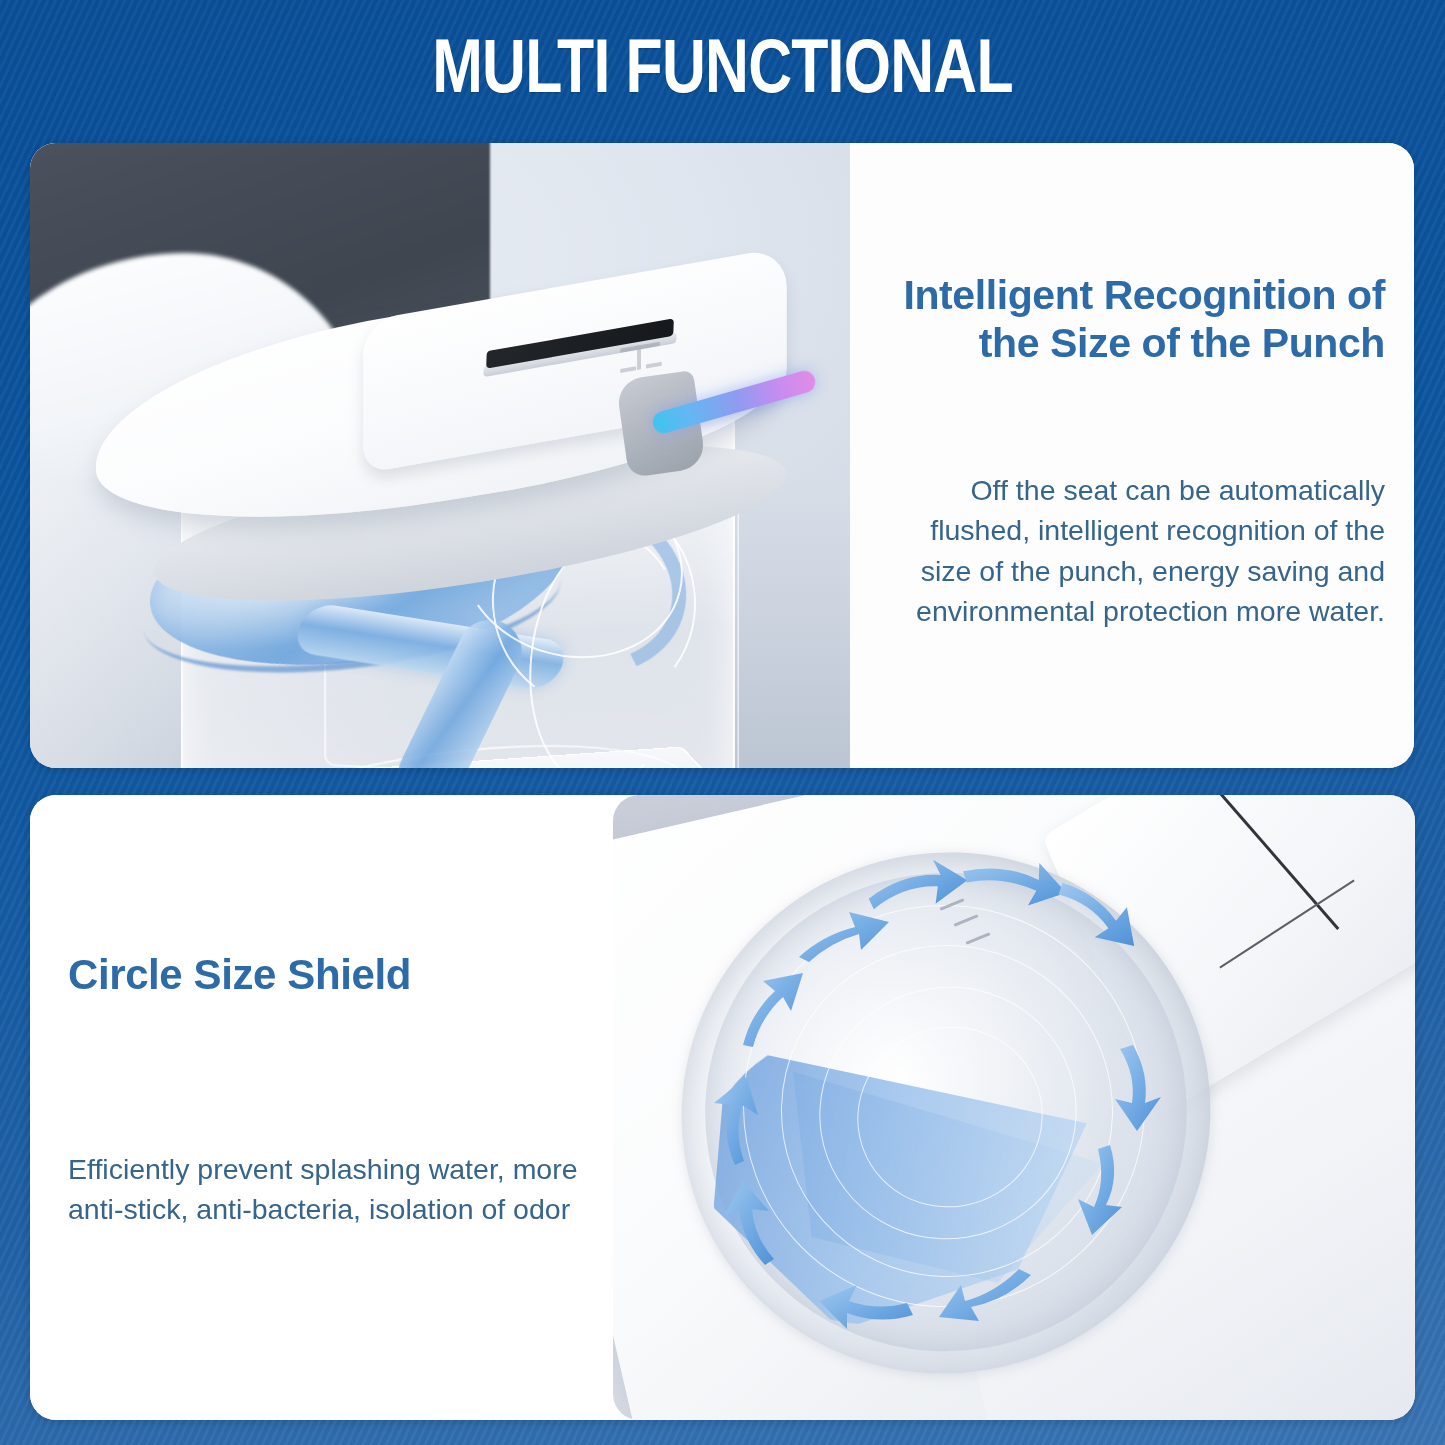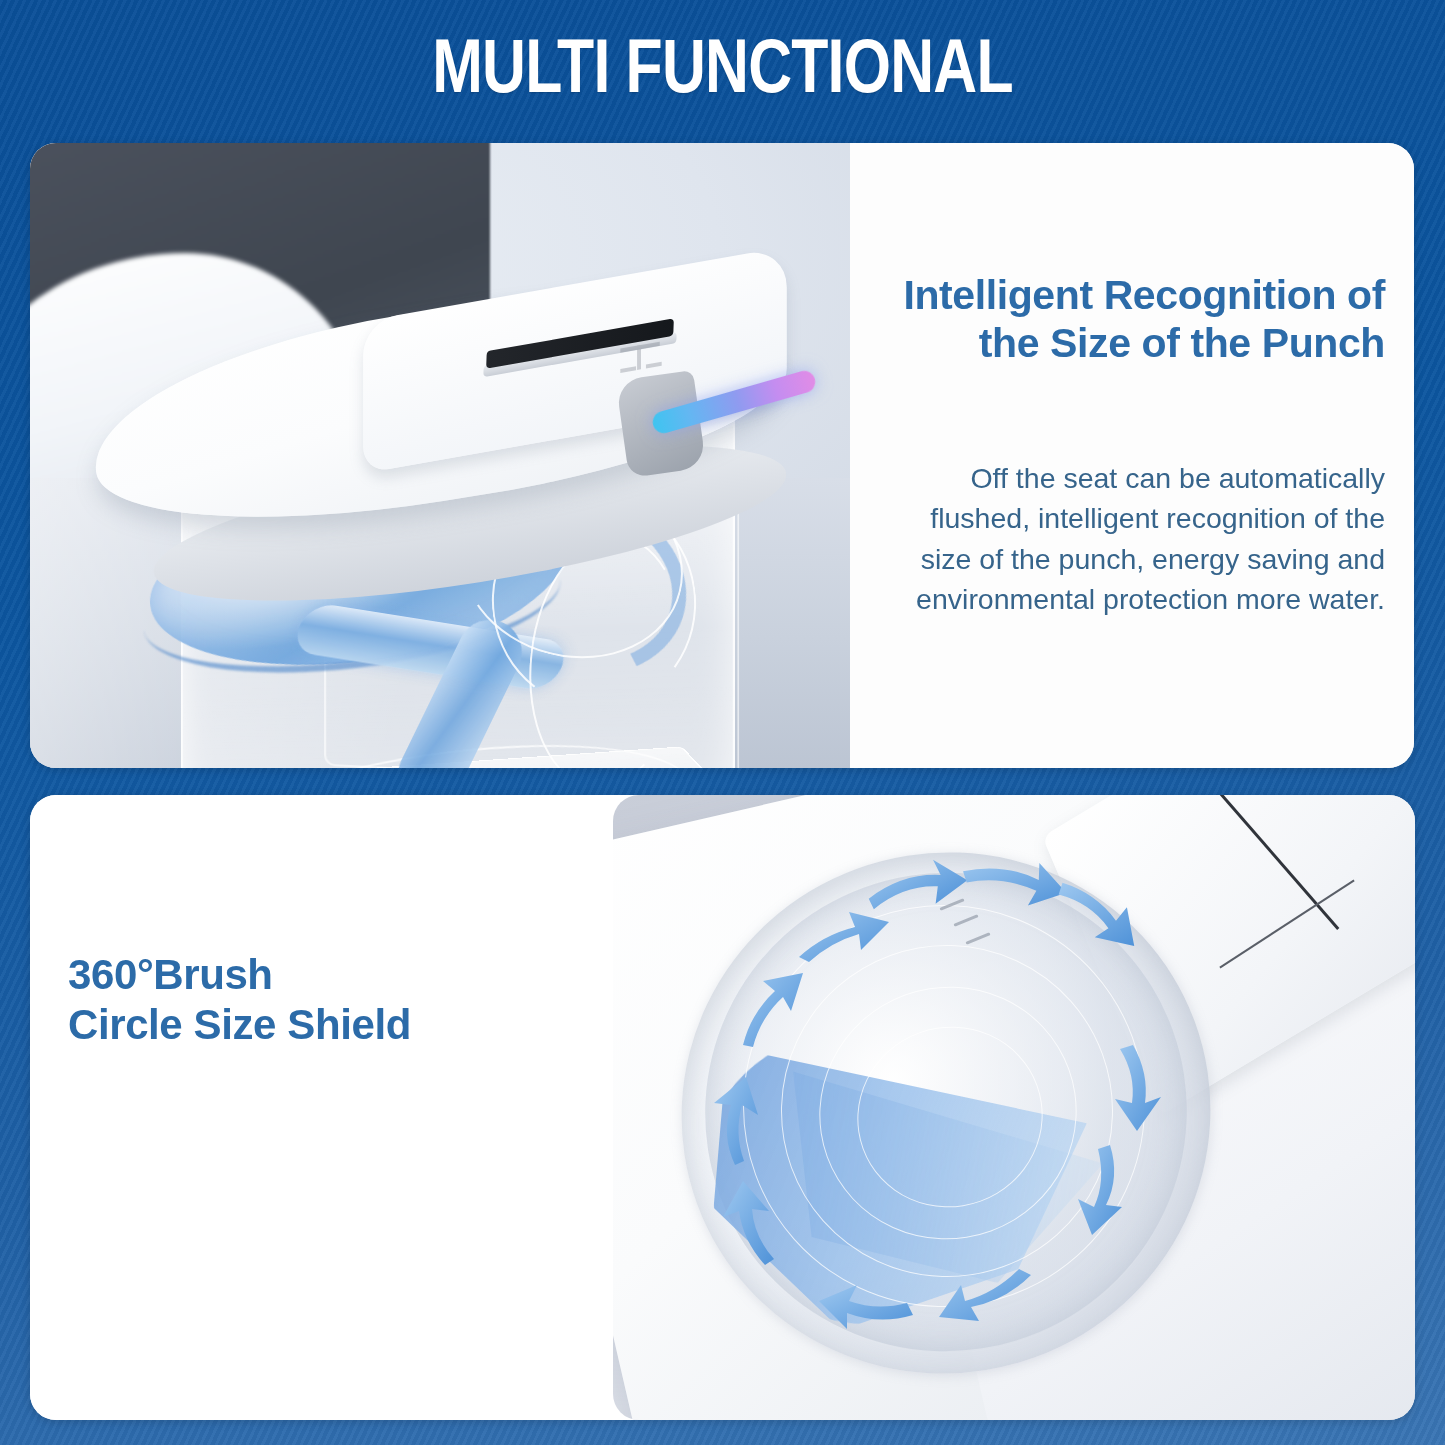--- a/index.html
+++ b/index.html
@@ -221,21 +221,21 @@
     background:#fdfdfd;
   }
   .head{
     color:#2c6ba8;font-weight:bold;line-height:1.18;
   }
   #top-head{
     position:absolute;right:30px;top:128px;width:510px;
     text-align:right;font-size:41px;letter-spacing:-.4px;
   }
   .body{
-    color:#36648b;line-height:1.42;
+    color:#36648b;line-height:1.42;margin-top:12px;
   }
   #top-body{
     position:absolute;right:30px;top:315px;width:490px;
     text-align:right;font-size:28.5px;
   }
 
   
   #bot-text{
     position:absolute;left:0;top:0;width:600px;height:625px;background:#ffffff;
   }
@@ -383,23 +383,23 @@
     <div id="top-text">
       <div class="head" id="top-head">Intelligent Recognition of the Size of the Punch</div>
       <div class="body" id="top-body">Off the seat can be automatically flushed, intelligent recognition of the size of the punch, energy saving and environmental protection more water.</div>
     </div>
   </div>
 
   <div class="card" id="card-bottom">
 
     <div id="bot-text">
       <div class="head" id="bot-head">
-        <div>360°Brush</div>
         <div>Circle Size Shield</div>
       </div>
+      <div class="body" id="bot-body">Efficiently prevent splashing water, more anti-stick, anti-bacteria, isolation of odor</div>
     </div>
 
     <div id="bot-image">
       <div class="t-body"></div>
       <div class="t-body-right"></div>
       <div class="open-lid"></div>
       <div class="open-lid-line"></div>
       <div class="open-lid-line2"></div>
 
       <div class="bowl"></div>

